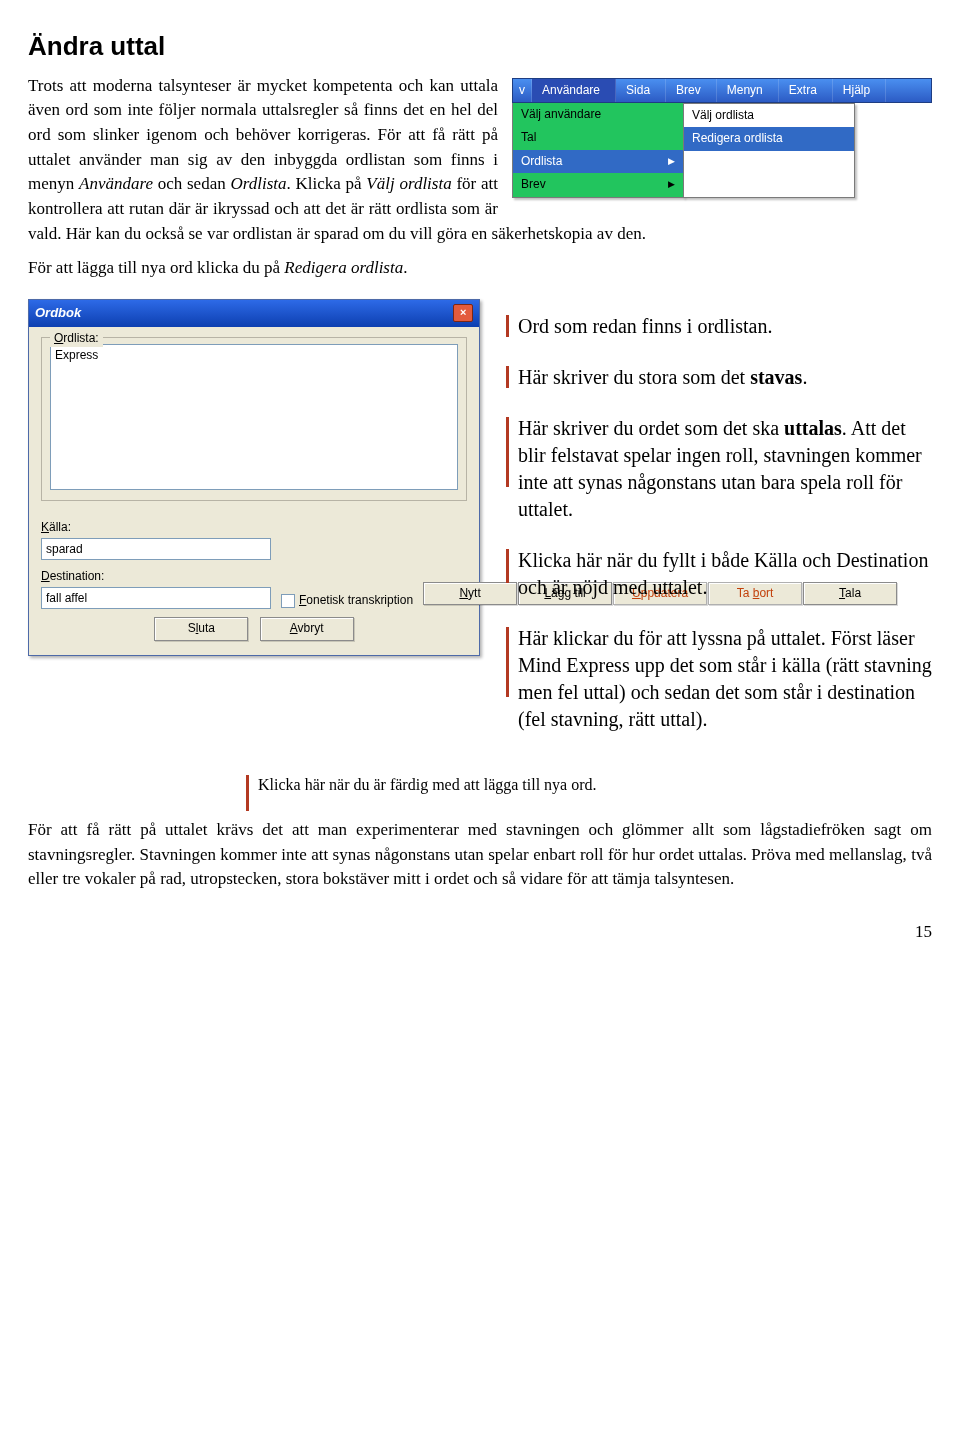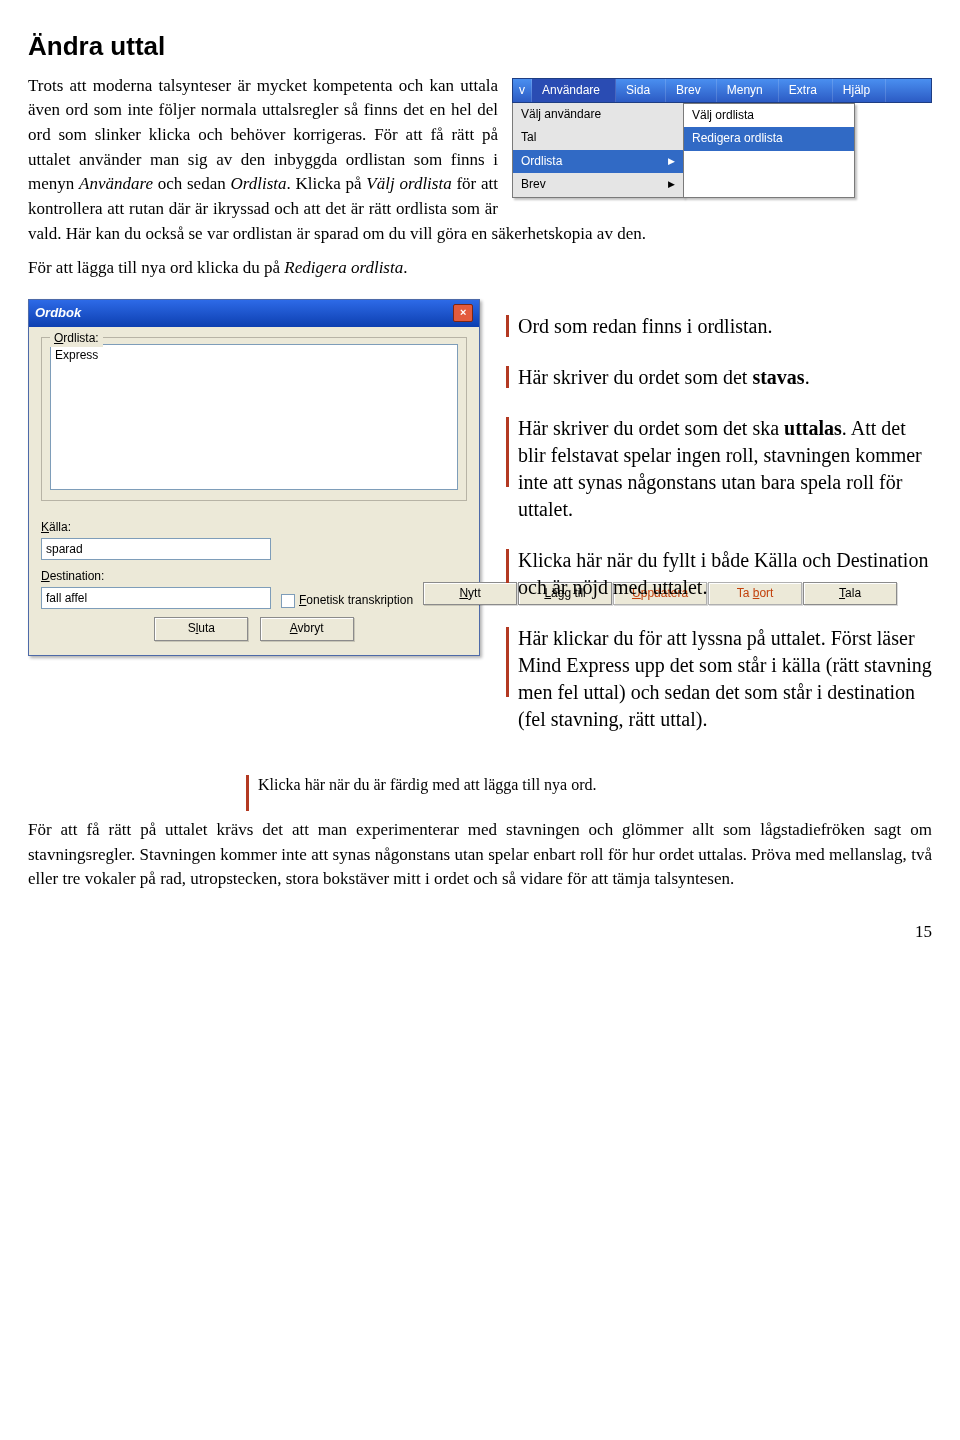--- a/index.html
+++ b/index.html
@@ -40,21 +40,21 @@
   .menubar .mitem {
     padding: 3px 15px 3px 10px;
     border-right: 1px solid rgba(255,255,255,0.15);
   }
   .menubar .mitem.v { padding-left: 6px; padding-right: 6px; }
   .menubar .mitem.active { background: #2a4cb3; }
   .menupane {
     display: flex;
   }
   .dropdown {
-    background: #e5e5e5;
+    background: #22c55e;
     border: 1px solid #7a7a7a;
     border-top: none;
     width: 170px;
     box-shadow: 2px 2px 2px rgba(0,0,0,0.25);
   }
   .ditem {
     padding: 3px 8px;
     display: flex;
     justify-content: space-between;
     align-items: center;
@@ -224,21 +224,21 @@
             <span>Välj ordlista</span>
           </div>
         <div class="ditem sel">
             <span>Redigera ordlista</span>
           </div>
       </div>
     </div>
   </div>
 
   <p>
-    <span>Trots att moderna talsynteser är mycket kompetenta och kan uttala även ord som inte följer normala uttalsregler så finns det en hel del ord som slinker klicka och behöver korrigeras. För att få rätt på uttalet använder</span>
+    <span>Trots att moderna talsynteser är mycket kompetenta och kan uttala även ord som inte följer normala uttalsregler så finns det en hel del ord som slinker igenom och behöver korrigeras. För att få rätt på uttalet använder</span>
     <span>man sig av den inbyggda ordlistan som finns i menyn </span><span class="italic">Användare</span><span> och sedan </span><span class="italic">Ordlista</span><span>. Klicka på </span><span class="italic">Välj ordlista</span><span> för att kontrollera att rutan där är ikryssad och att det är rätt ordlista som är vald. Här kan du också se var ordlistan är sparad om du vill göra en säkerhetskopia av den.</span>
   </p>
   <div class="clear"></div>
 </div>
 
 <p>
   <span>För att lägga till nya ord klicka du på </span><span class="italic">Redigera ordlista</span><span>.</span>
 </p>
 
 <div class="dialog-row">
@@ -280,21 +280,21 @@
       <div class="bottom-btns">
         <span class="btn">S<span class="under">l</span>uta</span>
         <span class="btn"><span class="under">A</span>vbryt</span>
       </div>
     </div>
   </div>
 
   <div class="callouts">
     <div class="callout small-bar">Ord som redan finns i ordlistan.</div>
     <div class="callout small-bar">
-      <span>Här skriver du ordet som det </span><span class="bold">stavas</span><span>.</span>
+      <span>Här skriver du stora som det </span><span class="bold">stavas</span><span>.</span>
     </div>
     <div class="callout big-bar">
       <span>Här skriver du ordet som det ska </span><span class="bold">uttalas</span><span>. Att det blir felstavat spelar ingen roll, stavningen kommer inte att synas någonstans utan bara spela roll för uttalet.</span>
     </div>
     <div class="callout">Klicka här när du fyllt i både Källa och Destination och är nöjd med uttalet.</div>
     <div class="callout big-bar">Här klickar du för att lyssna på uttalet. Först läser Mind Express upp det som står i källa (rätt stavning men fel uttal) och sedan det som står i destination (fel stavning, rätt uttal).</div>
   </div>
 </div>
 
 <div class="below-callout">Klicka här när du är färdig med att lägga till nya ord.</div>

